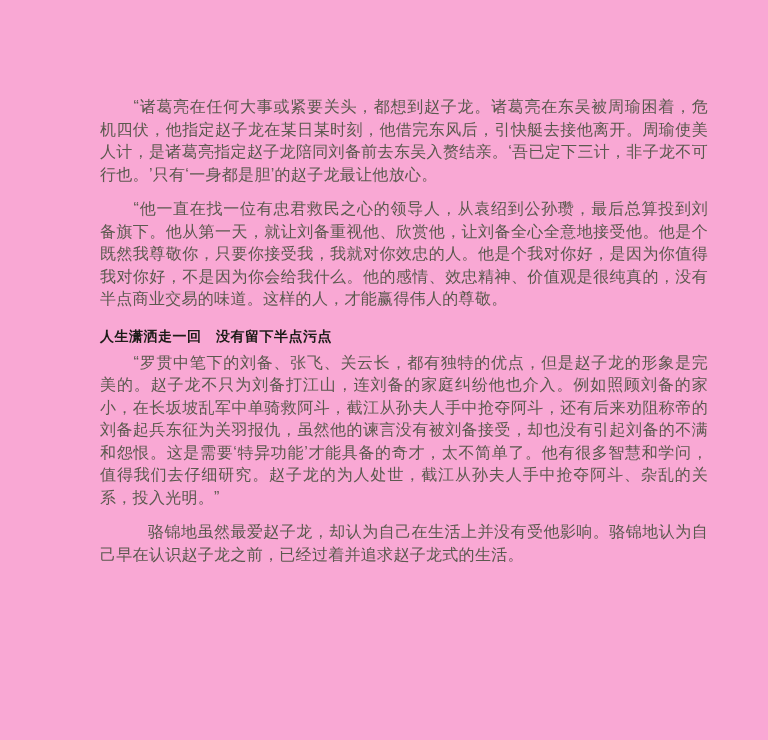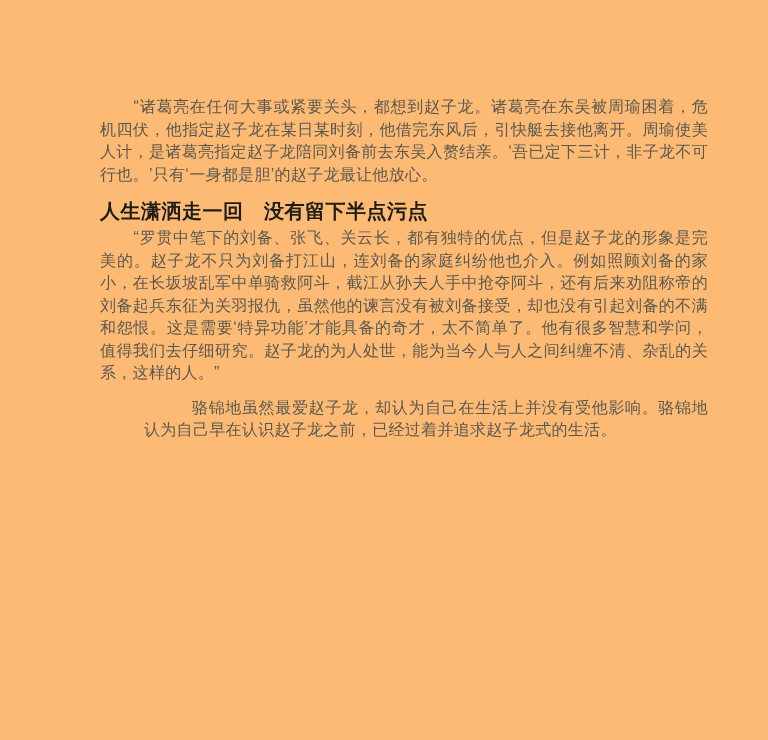--- a/index.html
+++ b/index.html
@@ -10,54 +10,54 @@
     width: 768px;
     height: 740px;
     background: #fdf6e6;
     overflow: hidden;
   }
   .page {
     box-sizing: border-box;
     width: 768px;
     height: 740px;
     padding: 96px 60px 0 100px;
-    background: #fdba74;
+    background: #f9a8d4;
     font-family: "Liberation Sans", "DejaVu Sans", sans-serif;
   }
   .para {
     font-size: 16px;
     line-height: 22.5px;
     color: #5b594f;
     text-align: justify;
     margin: 0 0 12px 0;
     letter-spacing: 0.3px;
   }
   .para.quoted {
     text-indent: 2.1em;
   }
   .para.plain {
     text-indent: 3em;
-    margin-left: 44px;
   }
   .heading {
-    font-size: 20px;
+    font-size: 14px;
     line-height: 22px;
     font-weight: 700;
     color: #1d1c18;
     margin: 14px 0 5px 0;
     letter-spacing: 0.5px;
   }
 </style>
 </head>
 <body>
 
 <div class="page">
   <p class="para quoted">“诸葛亮在任何大事或紧要关头，都想到赵子龙。诸葛亮在东吴被周瑜困着，危机四伏，他指定赵子龙在某日某时刻，他借完东风后，引快艇去接他离开。周瑜使美人计，是诸葛亮指定赵子龙陪同刘备前去东吴入赘结亲。‘吾已定下三计，非子龙不可行也。’只有‘一身都是胆’的赵子龙最让他放心。</p>
 
+  <p class="para quoted">“他一直在找一位有忠君救民之心的领导人，从袁绍到公孙瓒，最后总算投到刘备旗下。他从第一天，就让刘备重视他、欣赏他，让刘备全心全意地接受他。他是个既然我尊敬你，只要你接受我，我就对你效忠的人。他是个我对你好，是因为你值得我对你好，不是因为你会给我什么。他的感情、效忠精神、价值观是很纯真的，没有半点商业交易的味道。这样的人，才能赢得伟人的尊敬。</p>
 
   <h2 class="heading">人生潇洒走一回　没有留下半点污点</h2>
 
 
-  <p class="para quoted">“罗贯中笔下的刘备、张飞、关云长，都有独特的优点，但是赵子龙的形象是完美的。赵子龙不只为刘备打江山，连刘备的家庭纠纷他也介入。例如照顾刘备的家小，在长坂坡乱军中单骑救阿斗，截江从孙夫人手中抢夺阿斗，还有后来劝阻称帝的刘备起兵东征为关羽报仇，虽然他的谏言没有被刘备接受，却也没有引起刘备的不满和怨恨。这是需要‘特异功能’才能具备的奇才，太不简单了。他有很多智慧和学问，值得我们去仔细研究。赵子龙的为人处世，能为当今人与人之间纠缠不清、杂乱的关系，这样的人。”</p>
+  <p class="para quoted">“罗贯中笔下的刘备、张飞、关云长，都有独特的优点，但是赵子龙的形象是完美的。赵子龙不只为刘备打江山，连刘备的家庭纠纷他也介入。例如照顾刘备的家小，在长坂坡乱军中单骑救阿斗，截江从孙夫人手中抢夺阿斗，还有后来劝阻称帝的刘备起兵东征为关羽报仇，虽然他的谏言没有被刘备接受，却也没有引起刘备的不满和怨恨。这是需要‘特异功能’才能具备的奇才，太不简单了。他有很多智慧和学问，值得我们去仔细研究。赵子龙的为人处世，截江从孙夫人手中抢夺阿斗、杂乱的关系，投入光明。”</p>
 
 
   <p class="para plain">骆锦地虽然最爱赵子龙，却认为自己在生活上并没有受他影响。骆锦地认为自己早在认识赵子龙之前，已经过着并追求赵子龙式的生活。</p>
 </div>
 
 </body></html>

